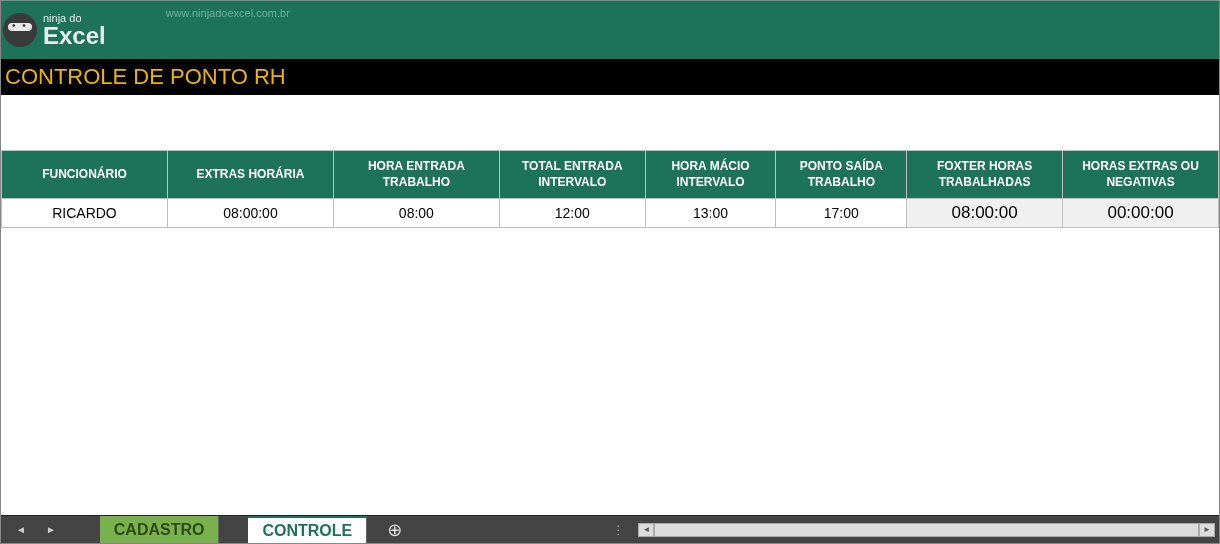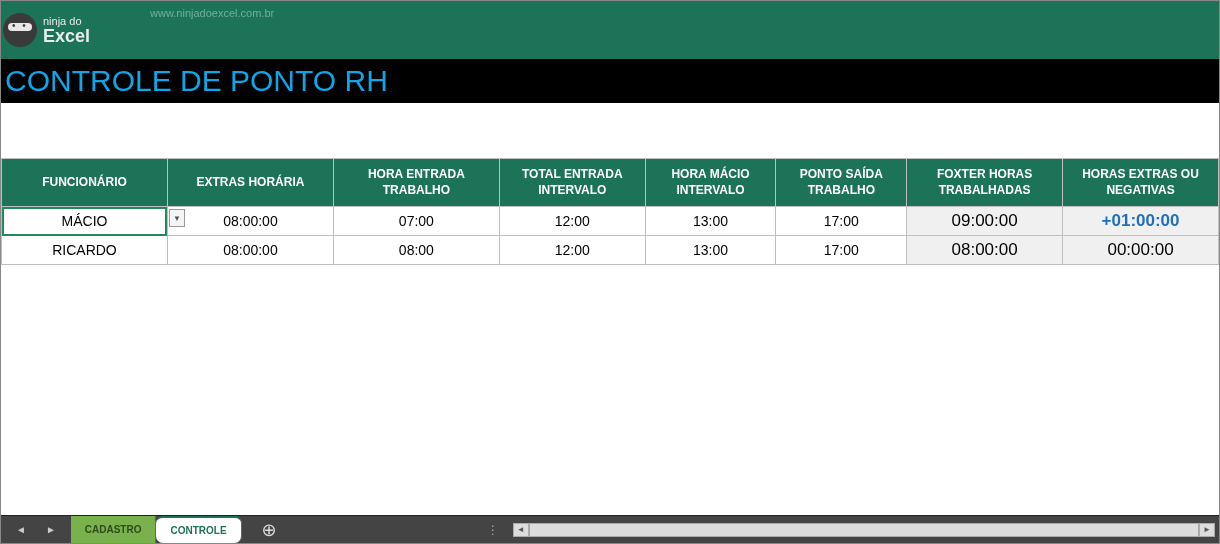--- a/index.html
+++ b/index.html
@@ -46,32 +46,32 @@
     content: "• •";
     position: absolute;
     top: 7px;
     left: 9px;
     color: #3a3a3a;
     font-size: 10px;
     letter-spacing: 2px;
   }
   .logo-text { color: #e8eceb; line-height: 1; }
   .logo-text .small { font-size: 11px; display: block; }
-  .logo-text .big { font-size: 18px; font-weight: bold; display: block; }
+  .logo-text .big { font-size: 24px; font-weight: bold; display: block; }
   .site-url {
     color: #6fb09a;
     font-size: 11px;
     margin-left: 60px;
     align-self: flex-start;
     margin-top: 6px;
   }
   .title-bar {
     background: #000;
-    color: #0ea5e9;
-    font-size: 30px;
+    color: #eab308;
+    font-size: 22px;
     padding: 3px 4px 5px 4px;
   }
   .spacer-white { height: 55px; background: #fff; }
   .data-table {
     width: 100%;
     border-collapse: collapse;
     table-layout: fixed;
     padding-left: 16px;
   }
   .data-table th {
@@ -144,33 +144,33 @@
     align-items: center;
     color: #ccc;
     padding: 0 15px;
     gap: 20px;
     font-size: 10px;
   }
   .sheet-tab {
     padding: 0 14px;
     display: flex;
     align-items: center;
-    font-size: 10px;
+    font-size: 16px;
     border-right: 1px solid #666;
     background: #79b24c;
     color: #2e4a1c;
     font-weight: bold;
     cursor: pointer;
+    margin-left: 29px;
   }
   .sheet-tab.active {
     background: #fff;
     color: #1d7358;
     font-weight: bold;
     border-top: 2px solid #1d7358;
-    border-radius: 7px;
   }
   .add-sheet {
     color: #ddd;
     display: flex;
     align-items: center;
     padding: 0 20px;
     font-size: 18px;
     cursor: pointer;
   }
   .grip {
@@ -242,30 +242,20 @@
       <th>HORA ENTRADA TRABALHO</th>
       <th>TOTAL ENTRADA INTERVALO</th>
       <th>HORA MÁCIO INTERVALO</th>
       <th>PONTO SAÍDA TRABALHO</th>
       <th>FOXTER HORAS TRABALHADAS</th>
       <th>HORAS EXTRAS OU NEGATIVAS</th>
     </tr>
   </thead>
   <tbody id="table-body">
       <tr>
-        <td class="selected-cell">MÁCIO<div class="dropdown-btn">▼</div></td>
-        <td>08:00:00</td>
-        <td>07:00</td>
-        <td>12:00</td>
-        <td>13:00</td>
-        <td>17:00</td>
-        <td class="calc">09:00:00</td>
-        <td class="calc pos">+01:00:00</td>
-      </tr>
-      <tr>
         <td>RICARDO</td>
         <td>08:00:00</td>
         <td>08:00</td>
         <td>12:00</td>
         <td>13:00</td>
         <td>17:00</td>
         <td class="calc">08:00:00</td>
         <td class="calc ">00:00:00</td>
       </tr>
     </tbody>

